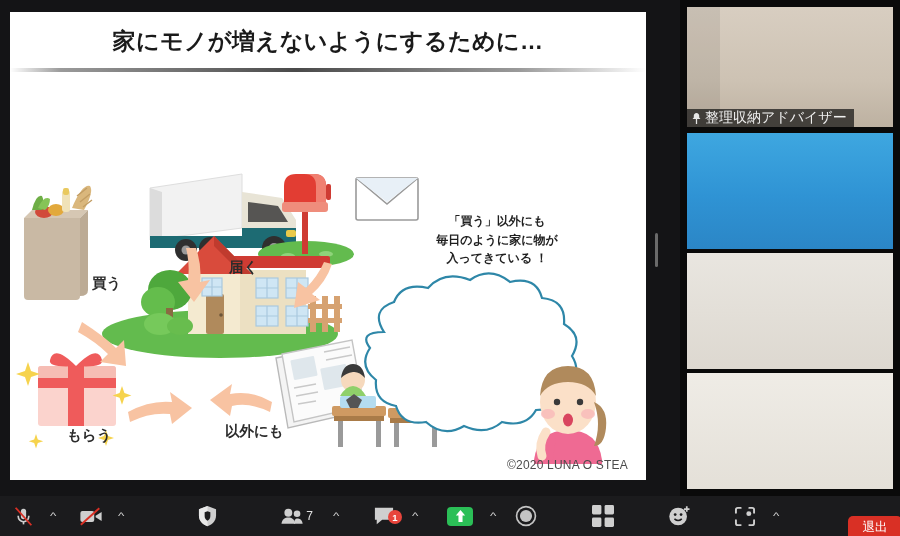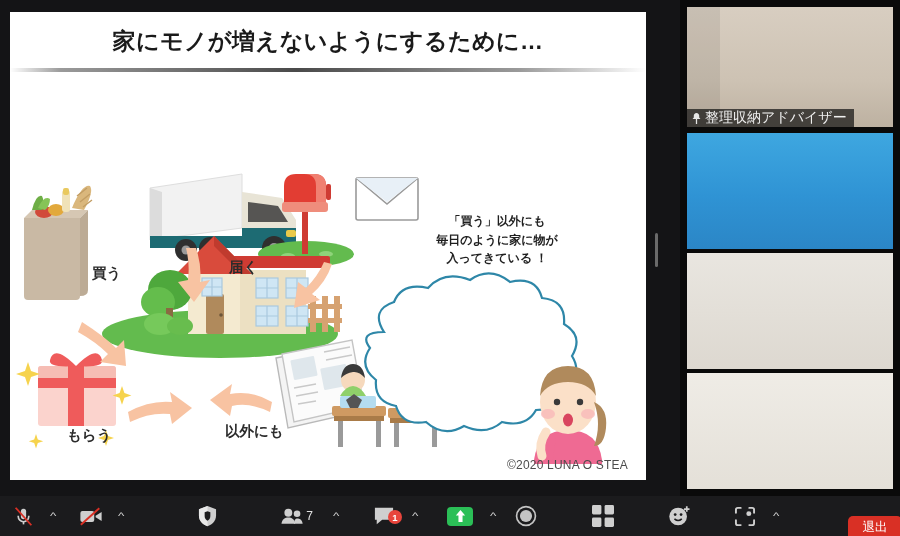--- a/index.html
+++ b/index.html
@@ -304,21 +304,21 @@
 
           <g fill="#f8c3a2">
             <path d="M72,178 q22,14 34,26 l8,-8 l2,26 l-26,-4 l8,-8 q-12,-12 -30,-22 Z"></path>
             <path d="M186,104 q6,18 4,34 l10,-2 l-16,22 l-16,-20 l10,-2 q2,-16 -2,-32 Z"></path>
             <path d="M322,120 q-6,18 -20,30 l8,6 l-26,8 l4,-26 l8,6 q12,-12 18,-26 Z"></path>
             <path d="M118,268 q22,-12 44,-10 l-2,-10 l22,16 l-20,16 l-2,-10 q-20,-2 -40,8 Z"></path>
             <path d="M262,258 q-20,-12 -42,-8 l2,-10 l-22,16 l20,16 l2,-10 q18,-4 38,6 Z"></path>
           </g>
         </svg>
 
-        <div class="dlabel" style="left:82px; top:120px;">買う</div>
+        <div class="dlabel" style="left:82px; top:130px;">買う</div>
         <div class="dlabel" style="left:219px; top:100px;margin-top:14px;">届く</div>
         <div class="dlabel" style="left:57px; top:282px;">もらう</div>
         <div class="dlabel" style="left:215px; top:278px;">以外にも</div>
       </div>
 
       <div id="bubble-text">「買う」以外にも
 毎日のように家に物が
 入ってきている ！</div>
       <div id="copyright">©2020 LUNA O STEA</div>
     </div>

